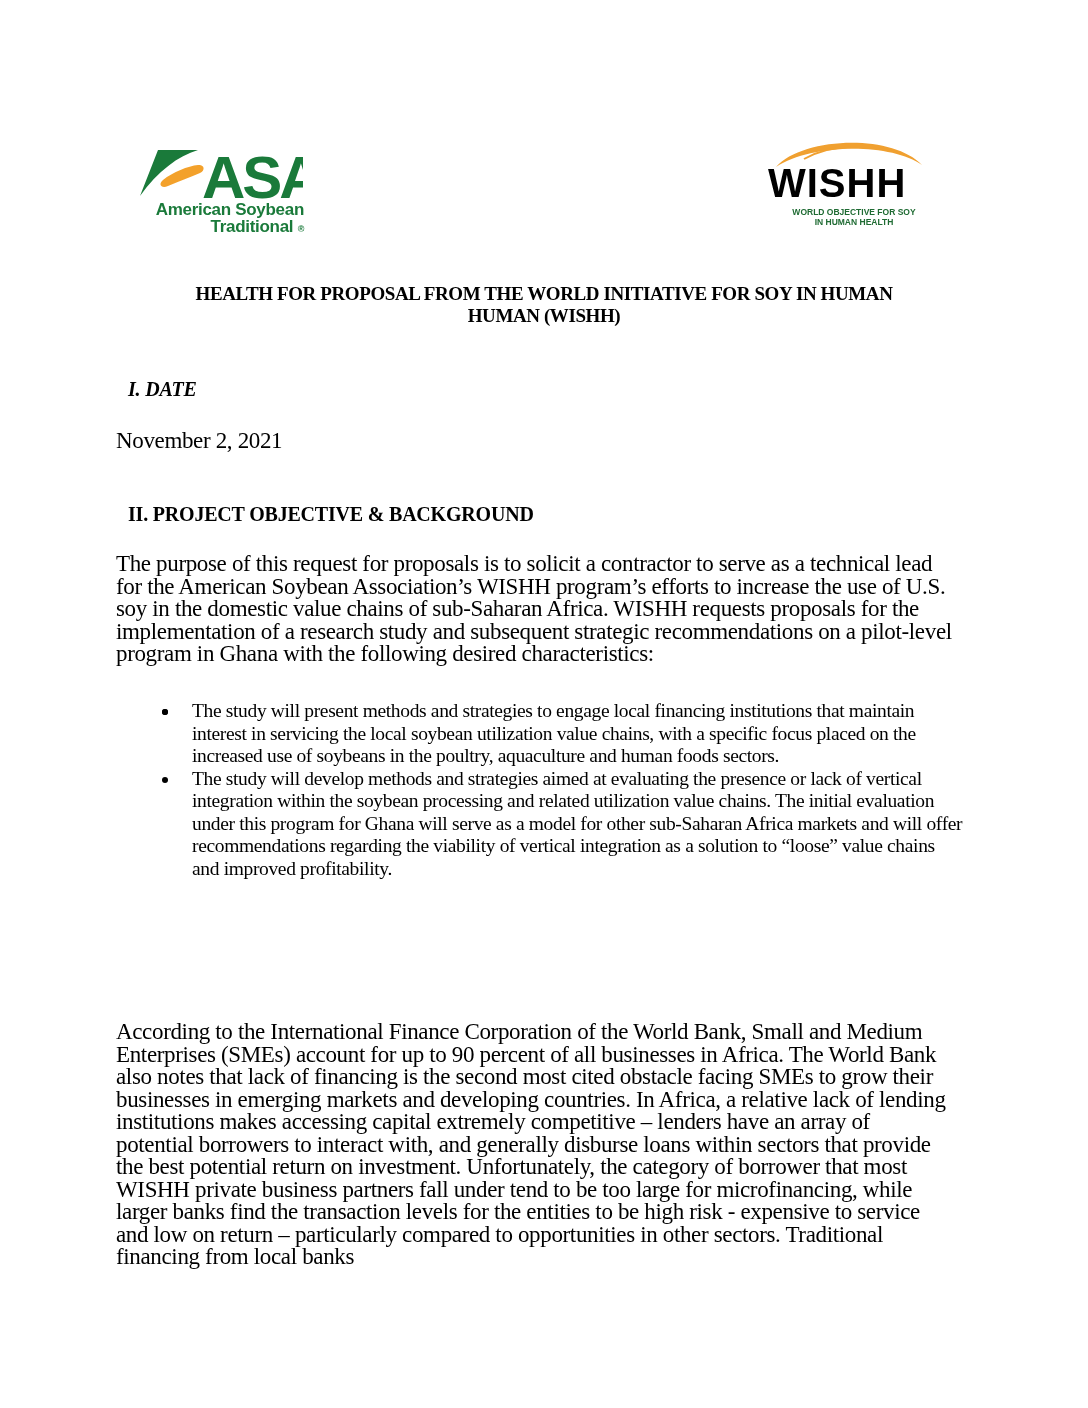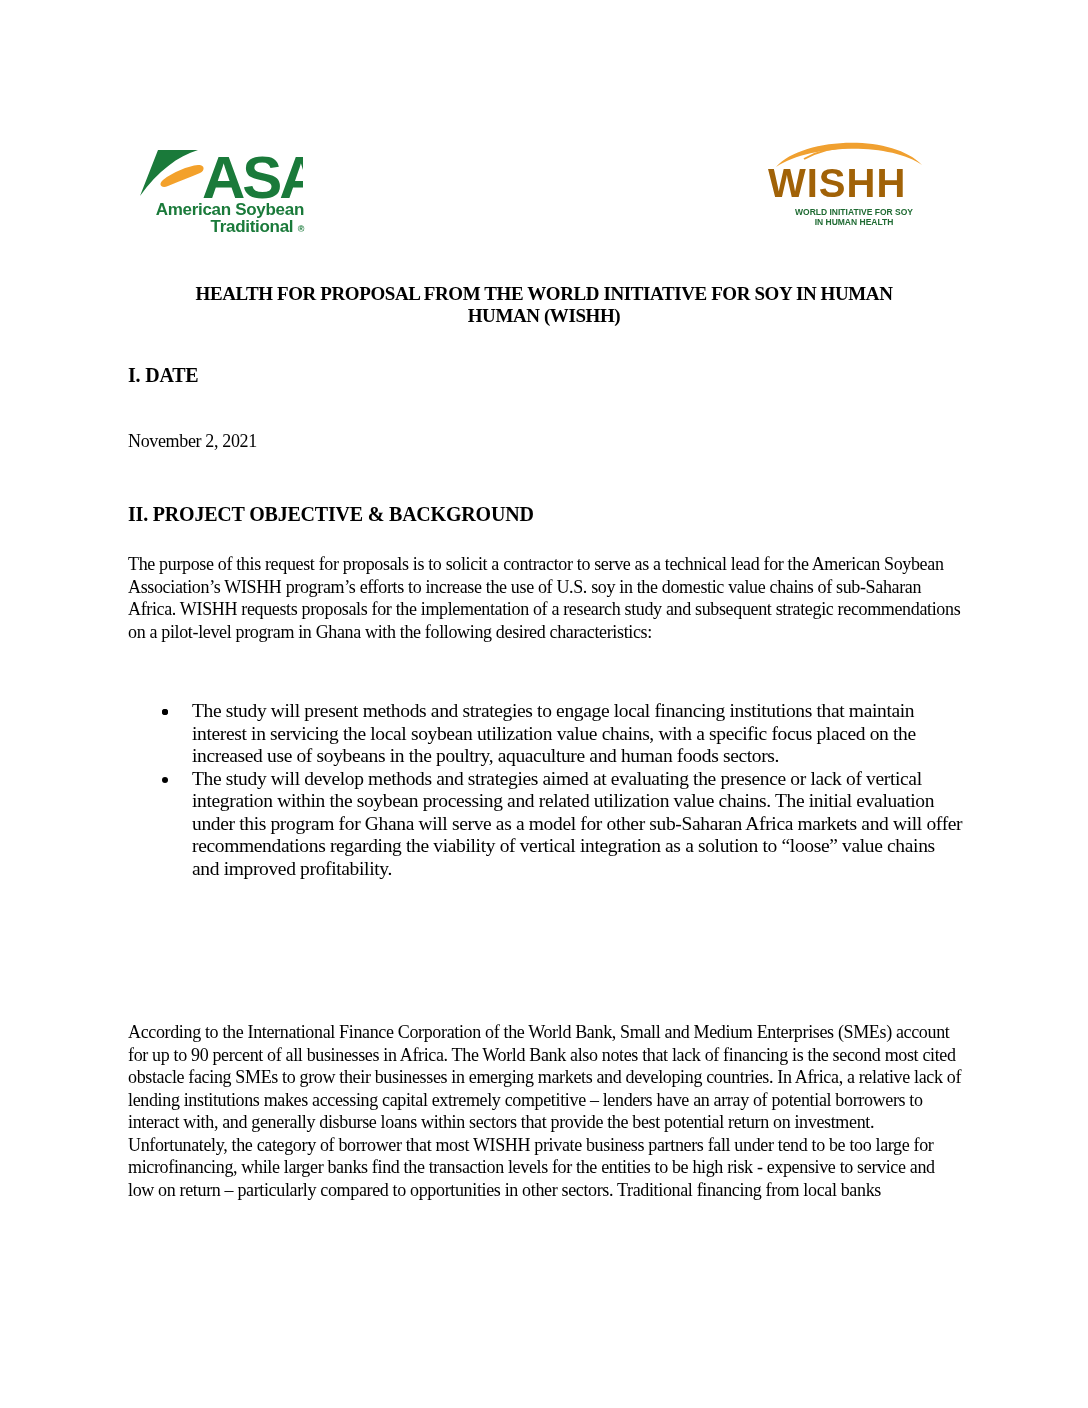--- a/index.html
+++ b/index.html
@@ -7,28 +7,28 @@
          font-family: "Liberation Serif", serif; color: #000; }
   .logo-asa { position: absolute; left: 118px; top: 146px; width: 185px; height: 95px; }
   .logo-wishh { position: absolute; left: 762px; top: 135px; width: 170px; height: 95px; }
   .asa-mark { position: absolute; left: 0; top: 0; width: 185px; height: 55px; }
   .asa-name { position: absolute; left: 6px; top: 55px; width: 180px; text-align: right;
               font-family: "Liberation Sans", sans-serif; font-weight: bold; color: #1a7a3a;
               font-size: 17px; line-height: 17px; letter-spacing: -0.3px; }
   .asa-name .reg { font-size: 9px; vertical-align: baseline; }
   .wishh-arc { position: absolute; left: 0; top: 0; width: 170px; height: 40px; }
   .wishh-word { position: absolute; left: 6px; top: 28px; font-family: "Liberation Sans", sans-serif;
-                font-weight: bold; color: #a16207; font-size: 40px; line-height: 40px; letter-spacing: 1px; }
+                font-weight: bold; color: #000000; font-size: 40px; line-height: 40px; letter-spacing: 1px; }
   .wishh-sub { position: absolute; left: 18px; top: 72px; width: 148px; text-align: center;
                font-family: "Liberation Sans", sans-serif; font-weight: bold; color: #1f6b33;
                font-size: 8.5px; line-height: 10px; }
   .title { position: absolute; left: 100px; top: 283px; width: 888px; text-align: center;
            font-weight: bold; font-size: 19px; line-height: 22px; letter-spacing: -0.4px; }
   .h { position: absolute; left: 128px; font-weight: bold; font-size: 20px; letter-spacing: -0.2px; }
-  .p { position: absolute; left: 128px; width: 836px; font-size: 18px; line-height: 22.5px; letter-spacing: -0.35px; }
+  .p { position: absolute; left: 116px; width: 836px; font-size: 23px; line-height: 22.5px; letter-spacing: -0.35px; }
   ul.bullets { position: absolute; left: 128px; top: 700px; width: 836px; margin: 0; padding: 0; list-style: none; }
   ul.bullets li { position: relative; padding-left: 64px; font-size: 19.5px; line-height: 22.5px; letter-spacing: -0.35px; margin: 0; }
   ul.bullets li .dot { position: absolute; left: 34px; top: 9px; width: 6px; height: 6px; border-radius: 50%; background: #000; }
 </style>
 </head>
 <body>
 
 <div class="logo-asa">
   <svg class="asa-mark" viewBox="0 0 185 55">
     <path d="M22 50 L40 4 L80 4 C60 10 40 25 22 50 Z" fill="#1a7a3a"></path>
@@ -41,31 +41,31 @@
   </div>
 </div>
 
 <div class="logo-wishh">
   <svg class="wishh-arc" viewBox="0 0 170 40">
     <path d="M14 32 C40 2 130 -2 160 30 C130 8 50 8 14 32 Z" fill="#f0a030"></path>
     <path d="M42 24 C60 14 80 12 90 12" stroke="#f0a030" stroke-width="2" fill="none"></path>
   </svg>
   <div class="wishh-word">WISHH</div>
   <div class="wishh-sub">
-    <div>WORLD INITIATIVE FOR SOY</div>
+    <div>WORLD OBJECTIVE FOR SOY</div>
     <div>IN HUMAN HEALTH</div>
   </div>
 </div>
 
 <div class="title">
   <div>HEALTH FOR PROPOSAL FROM THE WORLD INITIATIVE FOR SOY IN HUMAN</div>
   <div>HUMAN (WISHH)</div>
 </div>
 
-<div class="h" style="top:364px;">I. DATE</div>
+<div class="h" style="top:378px;font-style:italic;">I. DATE</div>
 <div class="p" style="top:430px;">November 2, 2021</div>
 
 <div class="h" style="top:503px;">II. PROJECT OBJECTIVE &amp; BACKGROUND</div>
 <div class="p" style="top:553px;">The purpose of this request for proposals is to solicit a contractor to serve as a technical lead for the American Soybean Association’s WISHH program’s efforts to increase the use of U.S. soy in the domestic value chains of sub-Saharan Africa. WISHH requests proposals for the implementation of a research study and subsequent strategic recommendations on a pilot-level program in Ghana with the following desired characteristics:</div>
 
 <ul class="bullets">
   <li>
     <span class="dot"></span>
   </li>
   <li>

